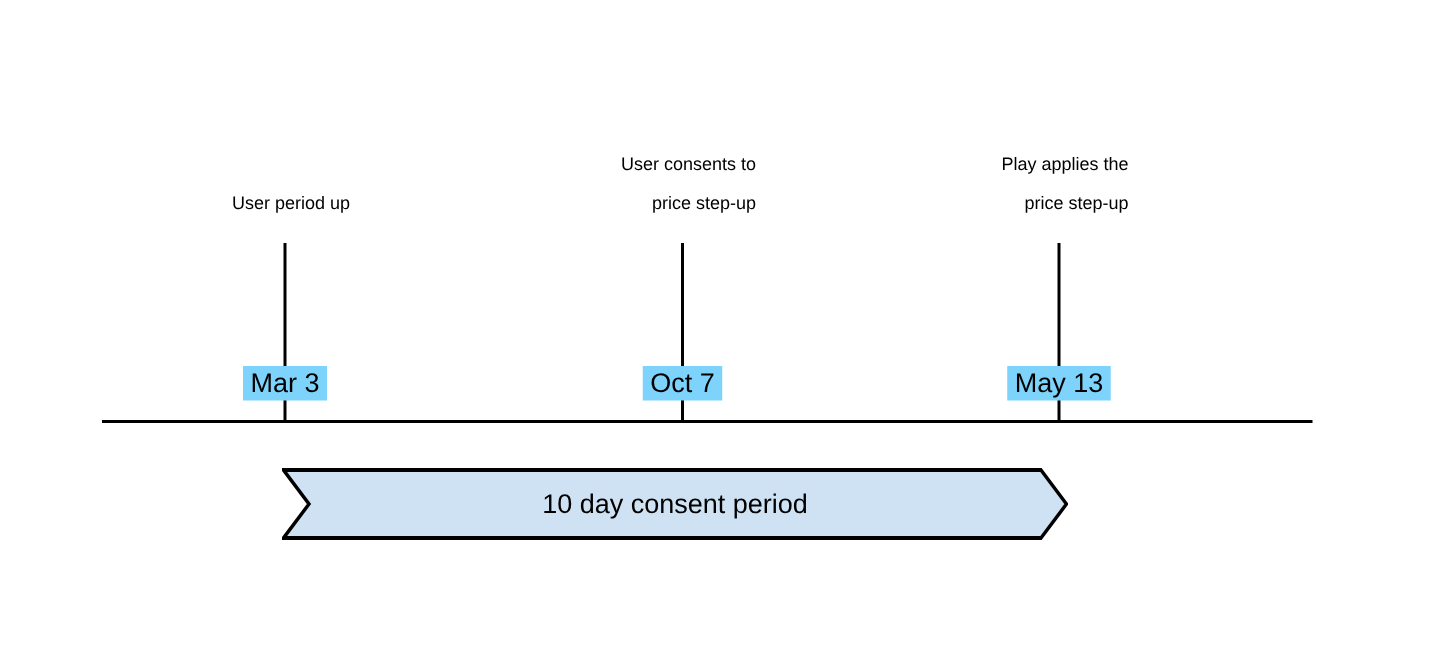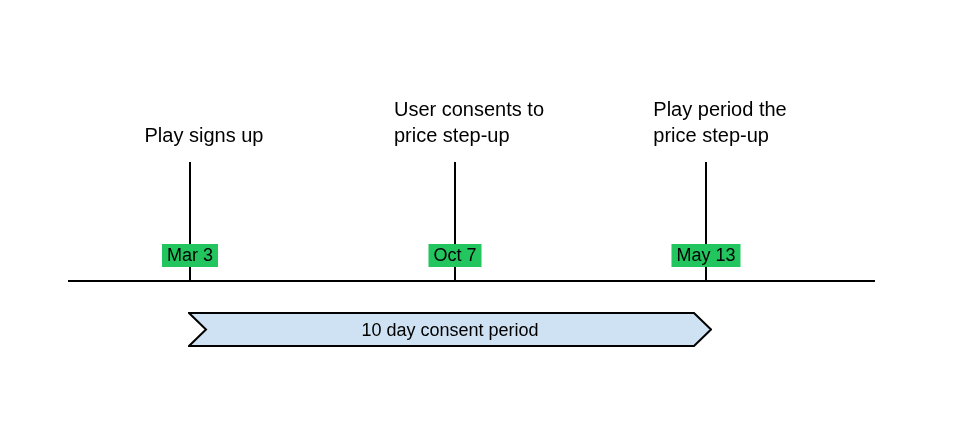--- a/index.html
+++ b/index.html
@@ -34,48 +34,48 @@
   .stem {
     position: absolute;
     left: -1px;
     top: 162px;
     width: 2px;
     height: 119px;
     background: #000000;
   }
   .event-label {
     position: absolute;
-    left: 14px;
+    left: 4px;
     bottom: 298px;
     transform: translateX(-50%);
     width: max-content;
-    text-align: left;
-    font-size: 20px;
+    text-align: right;
+    font-size: 12px;
     line-height: 26px;
     white-space: nowrap;
   }
   .event-label .line { display: block; }
   .event-label .line:empty { display: none; }
   .date-chip {
     position: absolute;
     left: 0;
     top: 244px;
     transform: translateX(-50%);
-    background: #22c55e;
+    background: #7dd3fc;
     font-size: 18px;
     line-height: 23px;
     padding: 0 5px;
     white-space: nowrap;
   }
   .banner {
     position: absolute;
     left: 188px;
     top: 312px;
     width: 524px;
-    height: 35px;
+    height: 48px;
   }
   .banner svg {
     position: absolute;
     inset: 0;
     width: 100%;
     height: 100%;
     display: block;
   }
   .banner .banner-label {
     position: absolute;
@@ -90,39 +90,39 @@
 </head>
 <body>
 
 <div class="canvas">
 
   <div class="axis"></div>
 
   <div class="event" style="--cx:190px">
     <div class="stem"></div>
     <div class="event-label">
-      <span class="line">Play signs up</span>
+      <span class="line">User period up</span>
 
     </div>
     <div class="date-chip">Mar 3</div>
   </div>
 
   <div class="event" style="--cx:455px">
     <div class="stem"></div>
     <div class="event-label">
       <span class="line">User consents to</span>
       <span class="line">price step-up</span>
     </div>
     <div class="date-chip">Oct 7</div>
   </div>
 
   <div class="event" style="--cx:706px">
     <div class="stem"></div>
     <div class="event-label">
-      <span class="line">Play period the</span>
+      <span class="line">Play applies the</span>
       <span class="line">price step-up</span>
     </div>
     <div class="date-chip">May 13</div>
   </div>
 
   <div class="banner">
     <svg viewBox="0 0 524 35" preserveAspectRatio="none">
       <polygon points="1,1 506,1 523,17.5 506,34 1,34 18,17.5" fill="#cfe2f3" stroke="#000000" stroke-width="2" stroke-linejoin="miter"></polygon>
     </svg>
     <span class="banner-label">10 day consent period</span>

